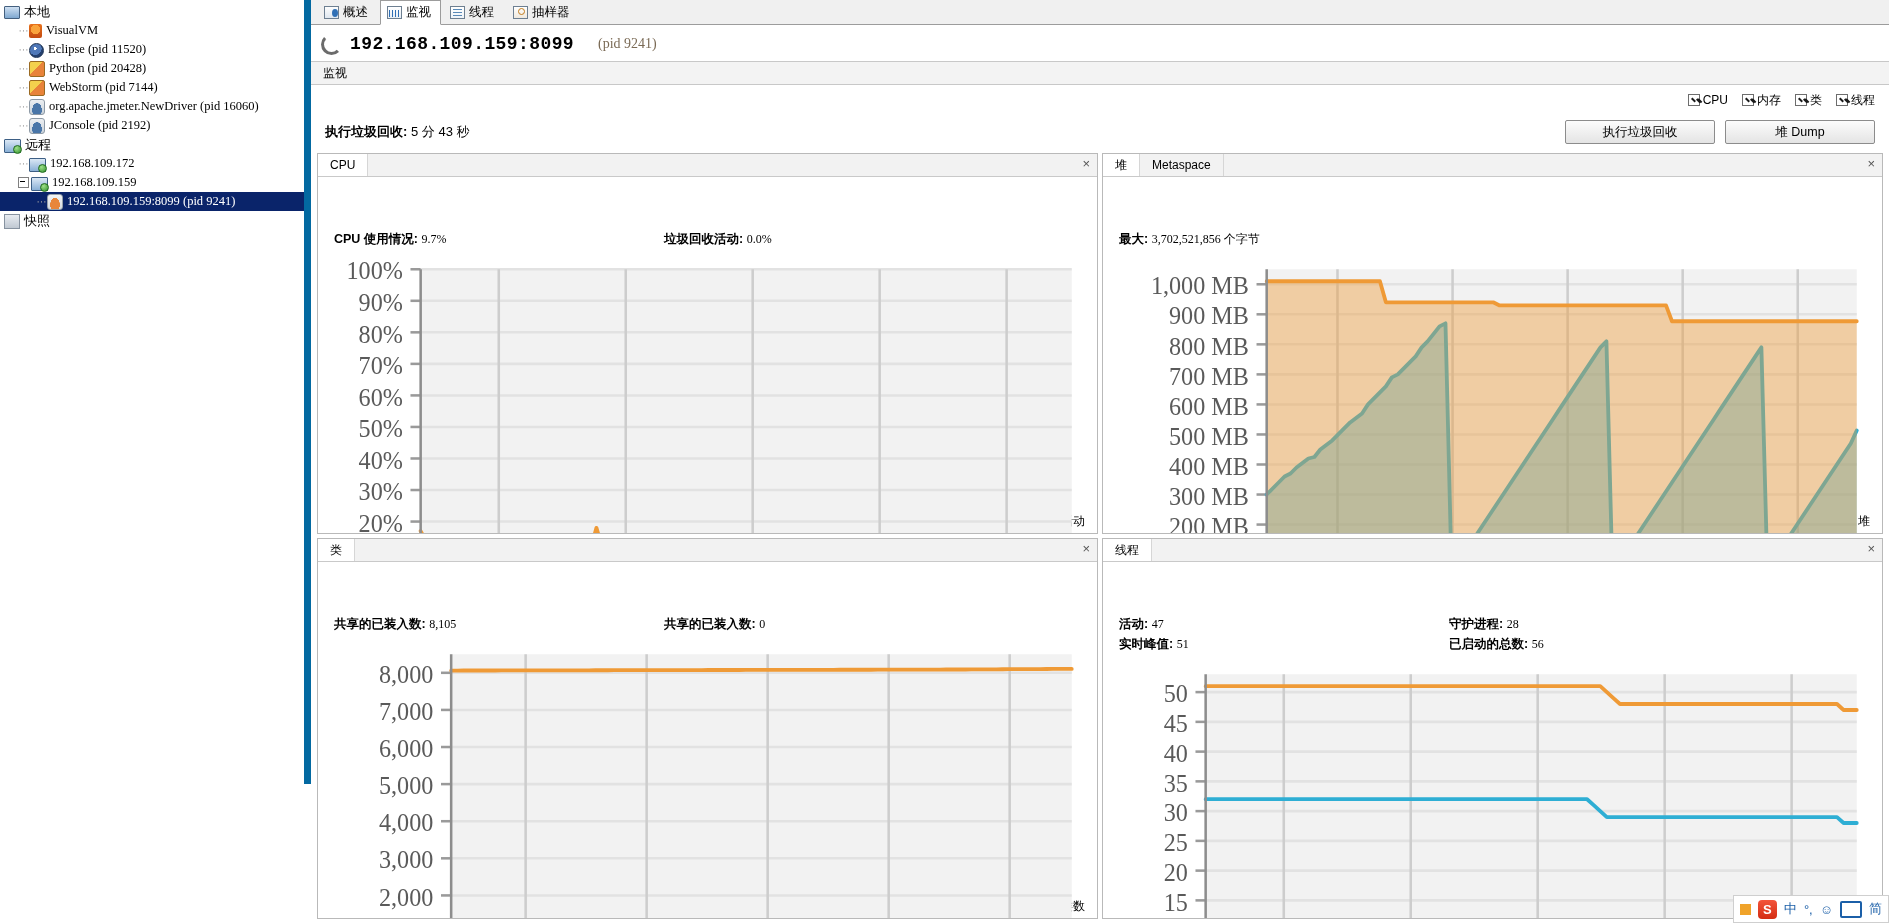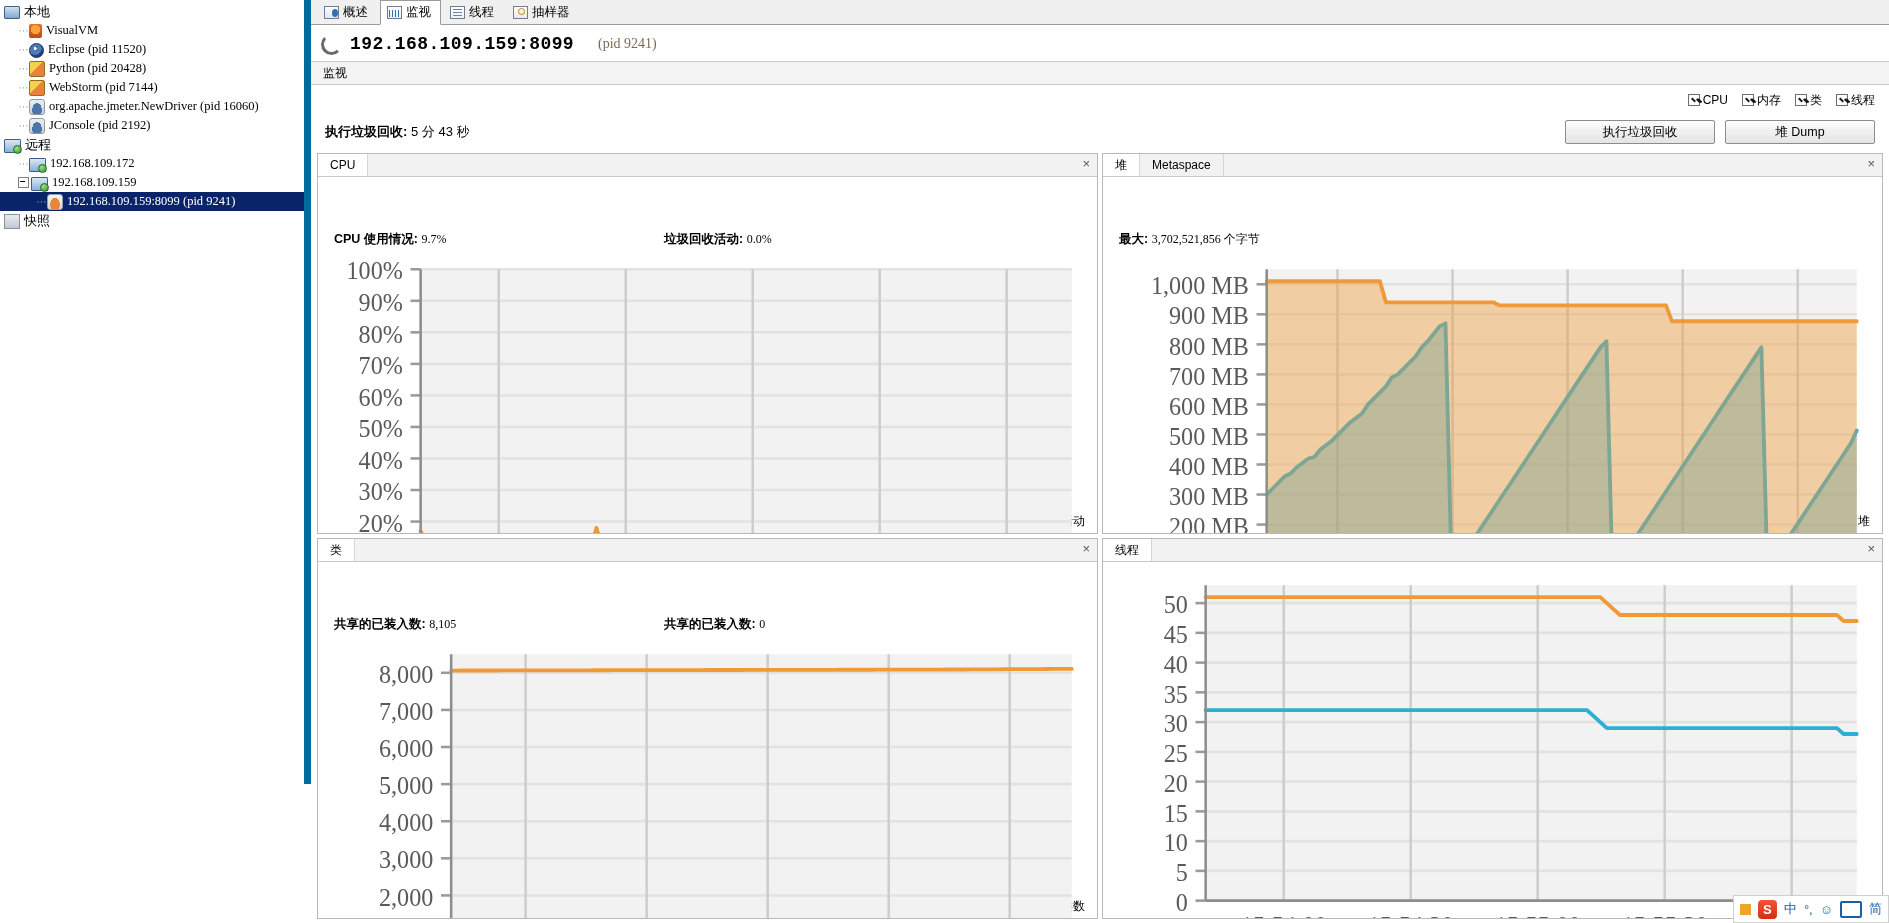--- a/index.html
+++ b/index.html
@@ -511,20 +511,42 @@
           </div>
         </div>
       </div>
 
       <div class="panel">
         <div class="ptabs">
           <div class="ptab act">线程</div>
           <span class="pclose">×</span>
         </div>
         <div class="pbody">
+          <div class="stats">
+            <div class="srow">
+              <div class="scell">
+                <b>活动:</b>
+                <span class="v">47</span>
+              </div>
+              <div class="scell">
+                <b>守护进程:</b>
+                <span class="v">28</span>
+              </div>
+            </div>
+            <div class="srow">
+              <div class="scell">
+                <b>实时峰值:</b>
+                <span class="v">51</span>
+              </div>
+              <div class="scell">
+                <b>已启动的总数:</b>
+                <span class="v">56</span>
+              </div>
+            </div>
+          </div>
           <div class="chartwrap">
             <svg class="chart" id="chart-threads" preserveAspectRatio="none" viewBox="0 0 300 150">
                 <rect x="38" y="6" width="256" height="124" fill="#f2f2f2"></rect>
                 <line x1="38" y1="130" x2="294" y2="130" stroke="#e2e2e2" stroke-width="1"></line>
                 <line x1="34" y1="130" x2="38" y2="130" stroke="#9a9a9a" stroke-width="1"></line>
                 <text x="31" y="134" text-anchor="end" font-size="9.5" fill="#5a5a5a" font-family="&quot;Liberation Serif&quot;,serif">0</text>
                 <line x1="38" y1="118.30188679245283" x2="294" y2="118.30188679245283" stroke="#e2e2e2" stroke-width="1"></line>
                 <line x1="34" y1="118.30188679245283" x2="38" y2="118.30188679245283" stroke="#9a9a9a" stroke-width="1"></line>
                 <text x="31" y="122.30188679245283" text-anchor="end" font-size="9.5" fill="#5a5a5a" font-family="&quot;Liberation Serif&quot;,serif">5</text>
                 <line x1="38" y1="106.60377358490567" x2="294" y2="106.60377358490567" stroke="#e2e2e2" stroke-width="1"></line>

